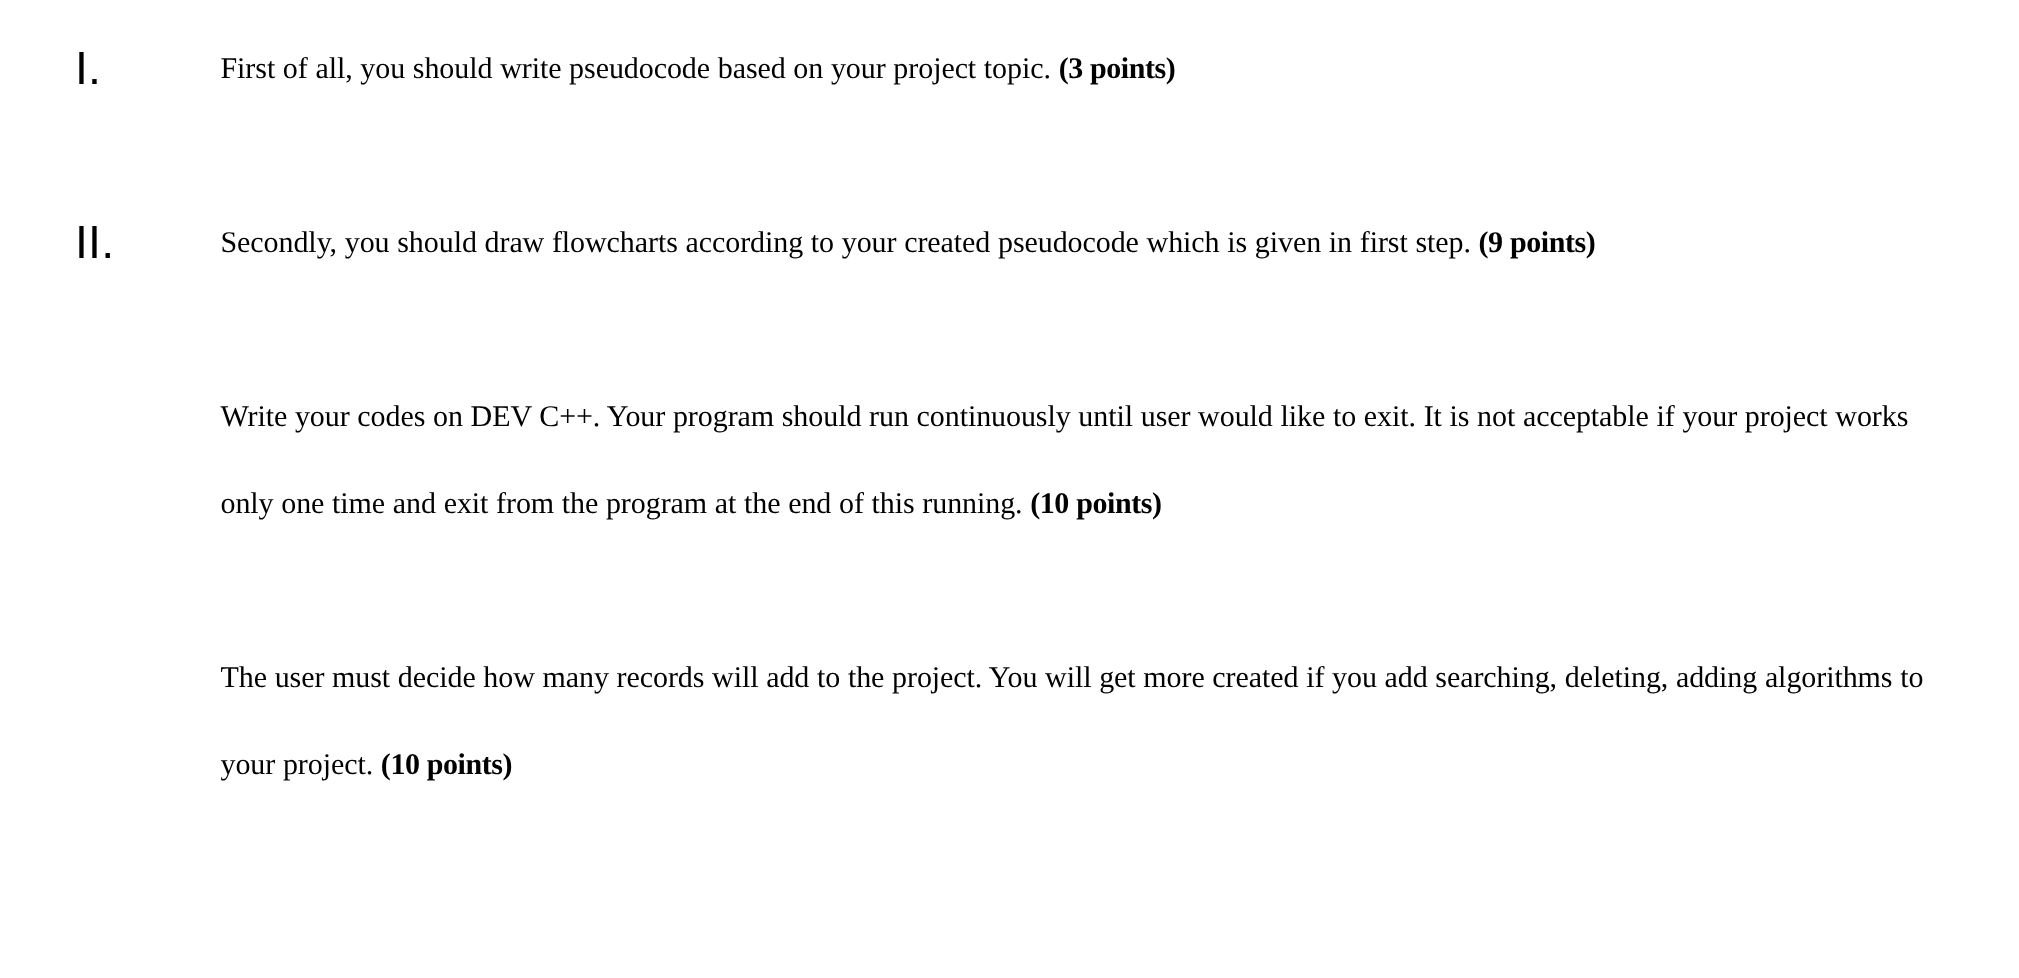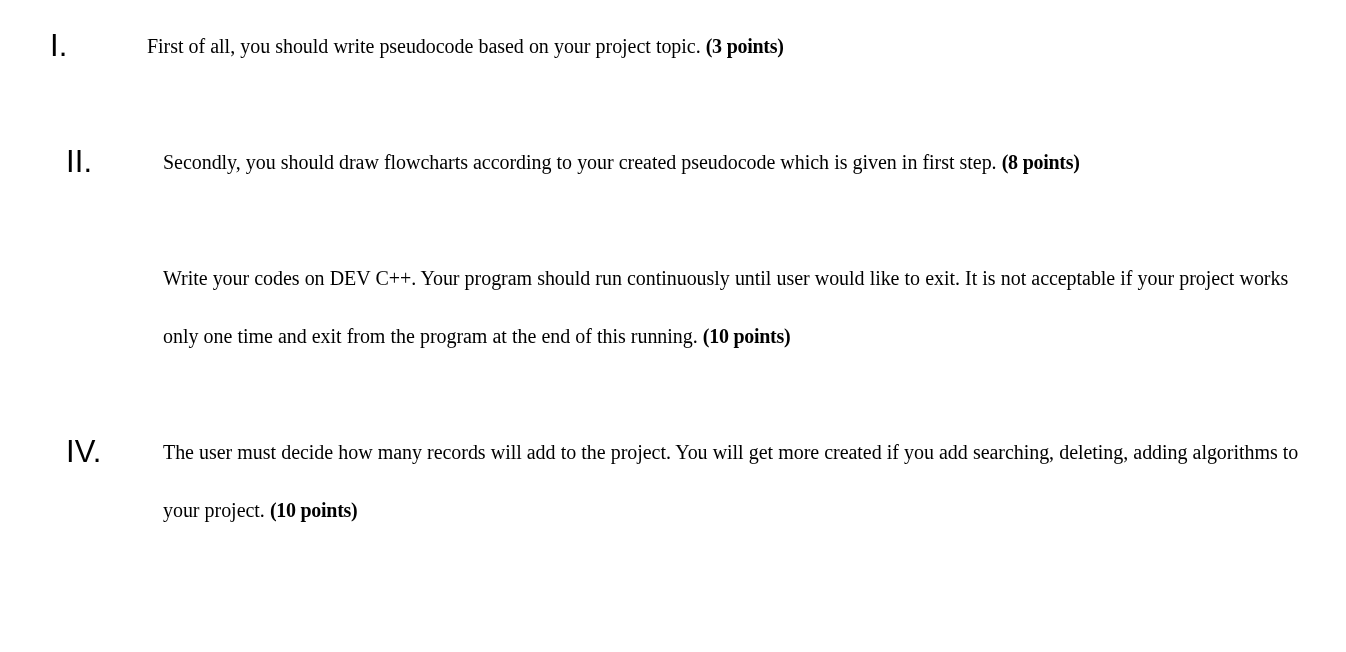--- a/index.html
+++ b/index.html
@@ -71,44 +71,42 @@
   }
 
   .pts {
     font-weight: 700;
     letter-spacing: -0.3px;
   }
 
   
   .item + .item {
     margin-top: 0;
-    margin-left: 16px;
   }
 </style>
 </head>
 <body>
 
 <div id="doc">
 
   <ol class="list" style="list-style:none;margin:0;padding:0;">
 
     <li class="item">
       <span class="marker">I.</span>
       <span class="body"><span>First of all, you should write pseudocode based on your project topic. </span><span class="pts">(3 points)</span></span>
     </li>
 
     <li class="item">
       <span class="marker">II.</span>
-      <span class="body"><span>Secondly, you should draw flowcharts according to your created pseudocode which is given in first step. </span><span class="pts">(8 points)</span></span>
+      <span class="body"><span>Secondly, you should draw flowcharts according to your created pseudocode which is given in first step. </span><span class="pts">(9 points)</span></span>
     </li>
 
     <li class="item">
       <span class="body"><span>Write your codes on DEV C++. Your program should run continuously until user would like to exit. It is not acceptable if your project works only one time and exit from the program at the end of this running. </span><span class="pts">(10 points)</span></span>
     </li>
 
     <li class="item">
-      <span class="marker">IV.</span>
       <span class="body"><span>The user must decide how many records will add to the project. You will get more created if you add searching, deleting, adding algorithms to your project. </span><span class="pts">(10 points)</span></span>
     </li>
 
   </ol>
 
 </div>
 
 </body></html>

